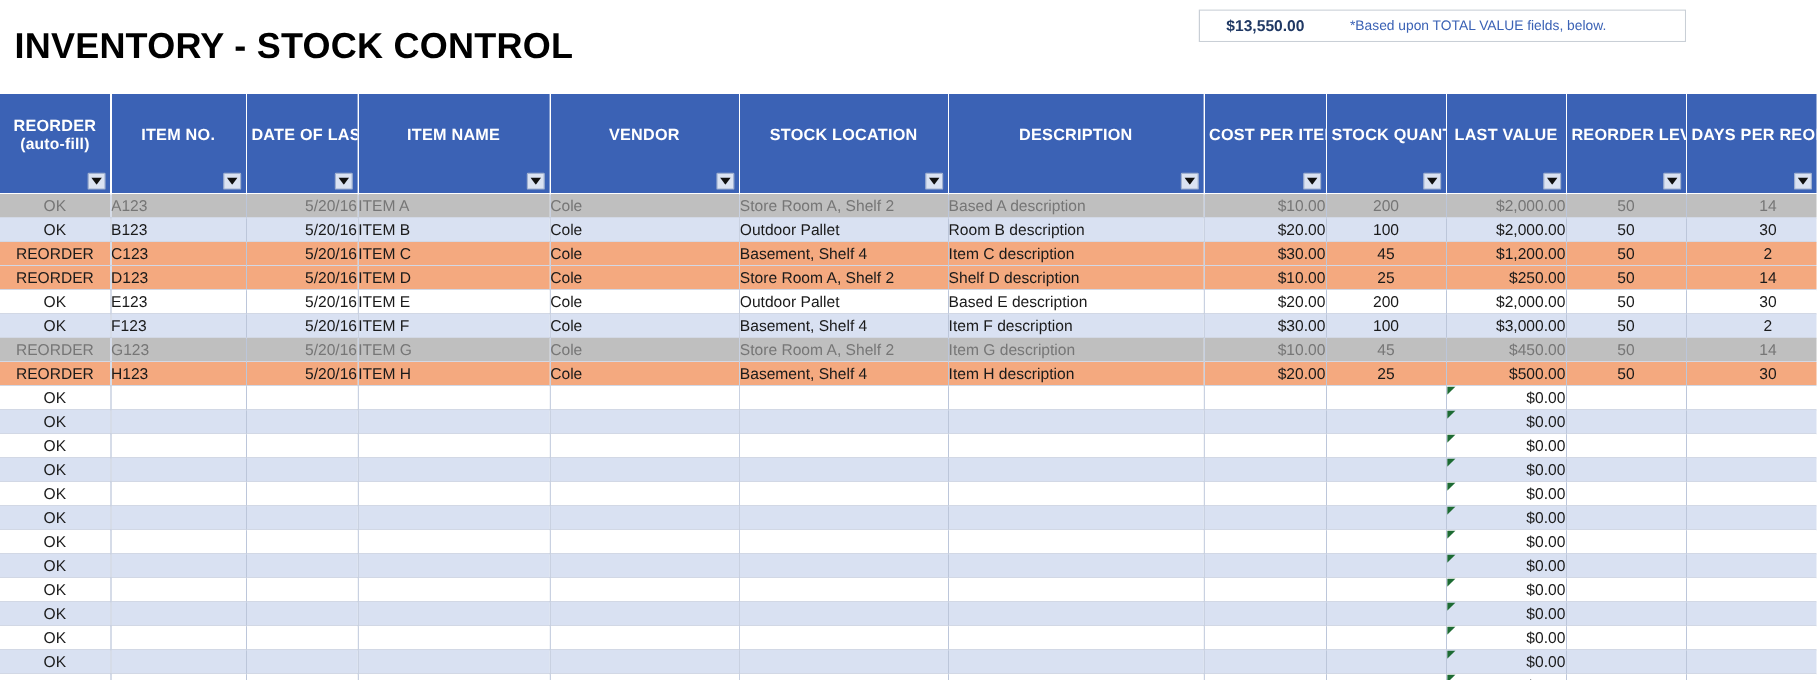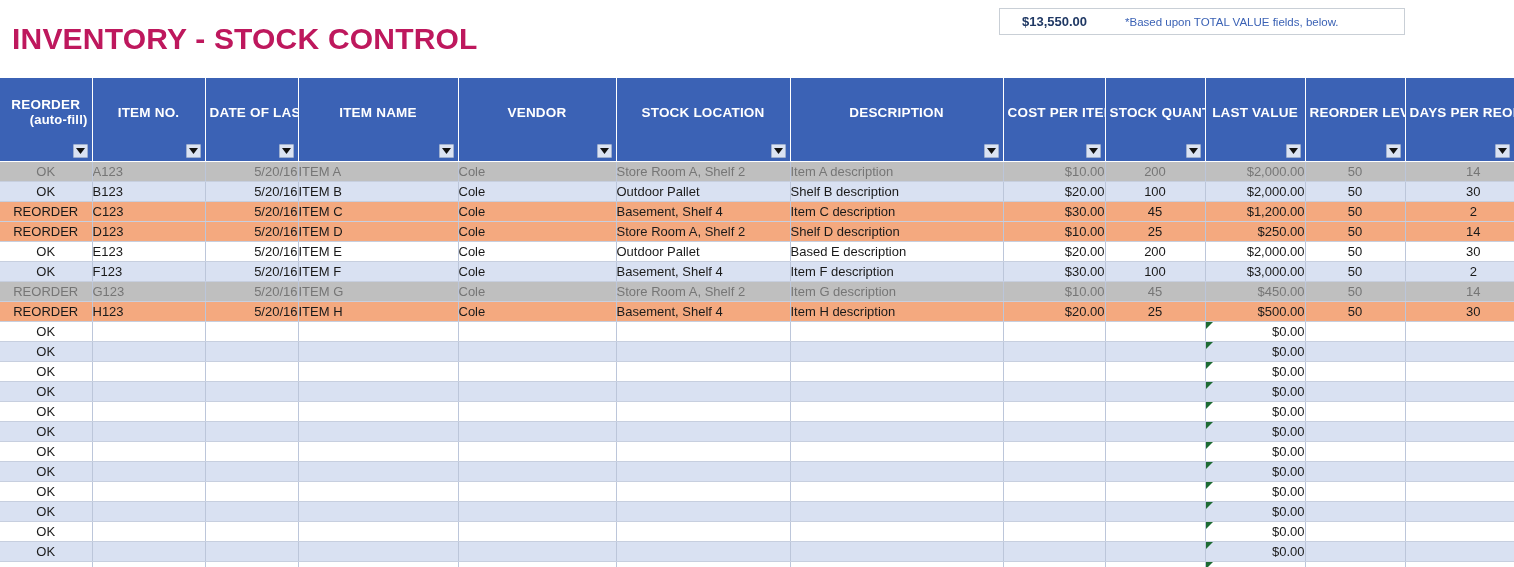--- a/index.html
+++ b/index.html
@@ -16,21 +16,21 @@
     background: #ffffff;
   }
 
   
   .title {
     position: absolute;
     left: 12px;
     top: 22px;
     font-size: 30px;
     font-weight: bold;
-    color: #be185d;
+    color: #000000;
     letter-spacing: 0.2px;
     white-space: nowrap;
   }
 
   
   .tiv {
     position: absolute;
     left: 999px;
     top: 8px;
     width: 406px;
@@ -94,21 +94,21 @@
     vertical-align: middle;
     text-align: center;
     border-right: 1px solid #ffffff;
     border-bottom: 1px solid #ffffff;
     position: relative;
     line-height: 15px;
     letter-spacing: 0.2px;
   }
   thead th:last-child { border-right: none; }
   .hdr-label { display: block; padding: 0 4px 14px 4px; }
-  .hdr-sub { font-weight: bold; font-size: 13px; display: block; text-align: right; }
+  .hdr-sub { font-weight: bold; font-size: 13px; display: block; }
   .filter-btn {
     position: absolute;
     right: 4px;
     bottom: 3px;
     width: 15px;
     height: 14px;
     background: #dbe3f2;
     border: 1px solid #9fb0d0;
     border-radius: 1px;
     display: flex;
@@ -279,35 +279,35 @@
         </tr>
     </thead>
     <tbody id="tbody">
         <tr class="band-grey">
           <td class="c-center">OK</td>
           <td class="c-left">A123</td>
           <td class="c-right">5/20/16</td>
           <td class="c-left">ITEM A</td>
           <td class="c-left">Cole</td>
           <td class="c-left">Store Room A, Shelf 2</td>
-          <td class="c-left">Item A description</td>
+          <td class="c-left">Based A description</td>
           <td class="c-right">$10.00</td>
           <td class="c-center">200</td>
           <td class="c-right">$2,000.00</td>
           <td class="c-center">50</td>
           <td class="c-center">14</td>
         </tr>
         <tr class="band-blue">
           <td class="c-center">OK</td>
           <td class="c-left">B123</td>
           <td class="c-right">5/20/16</td>
           <td class="c-left">ITEM B</td>
           <td class="c-left">Cole</td>
           <td class="c-left">Outdoor Pallet</td>
-          <td class="c-left">Shelf B description</td>
+          <td class="c-left">Room B description</td>
           <td class="c-right">$20.00</td>
           <td class="c-center">100</td>
           <td class="c-right">$2,000.00</td>
           <td class="c-center">50</td>
           <td class="c-center">30</td>
         </tr>
         <tr class="band-orange">
           <td class="c-center">REORDER</td>
           <td class="c-left">C123</td>
           <td class="c-right">5/20/16</td>

